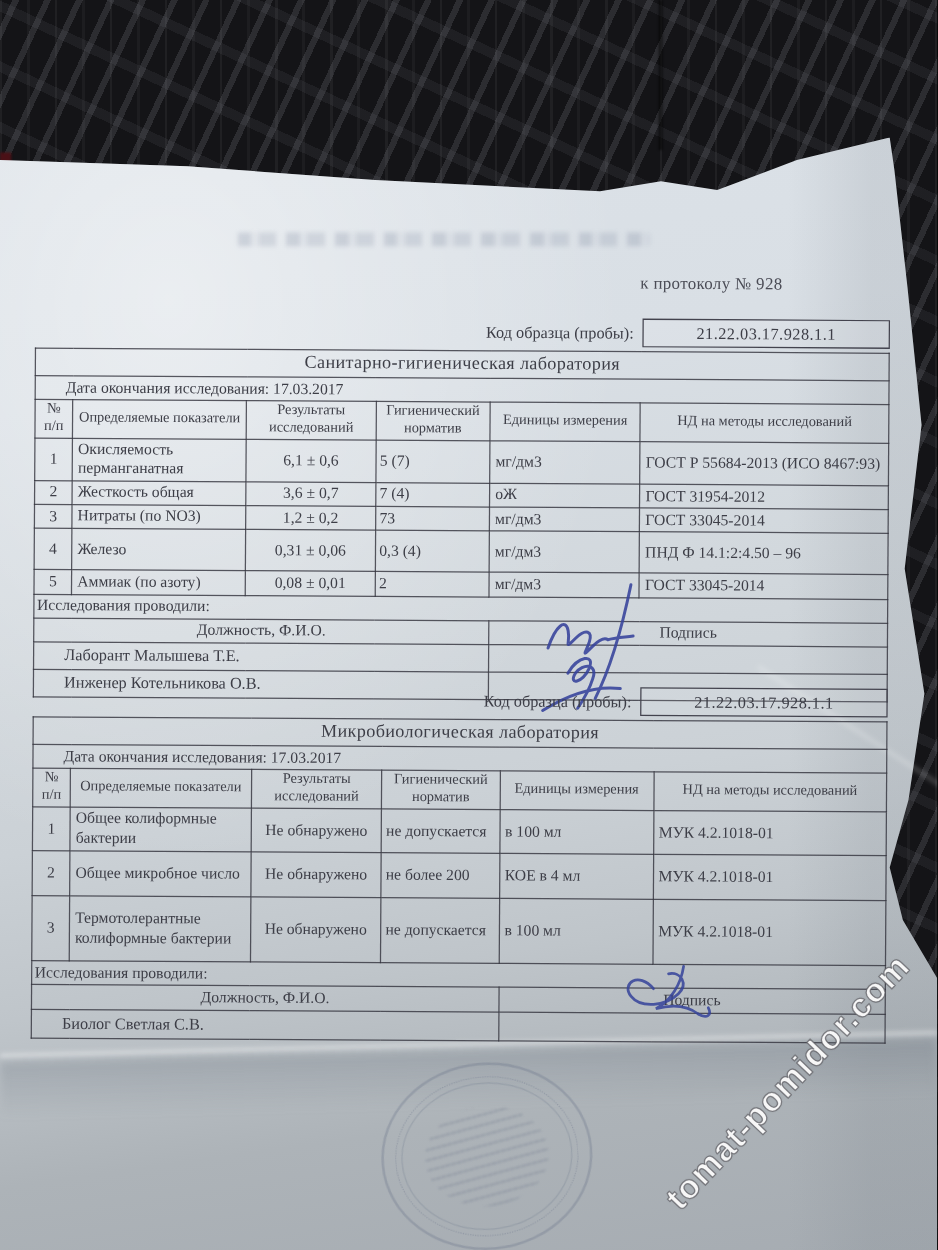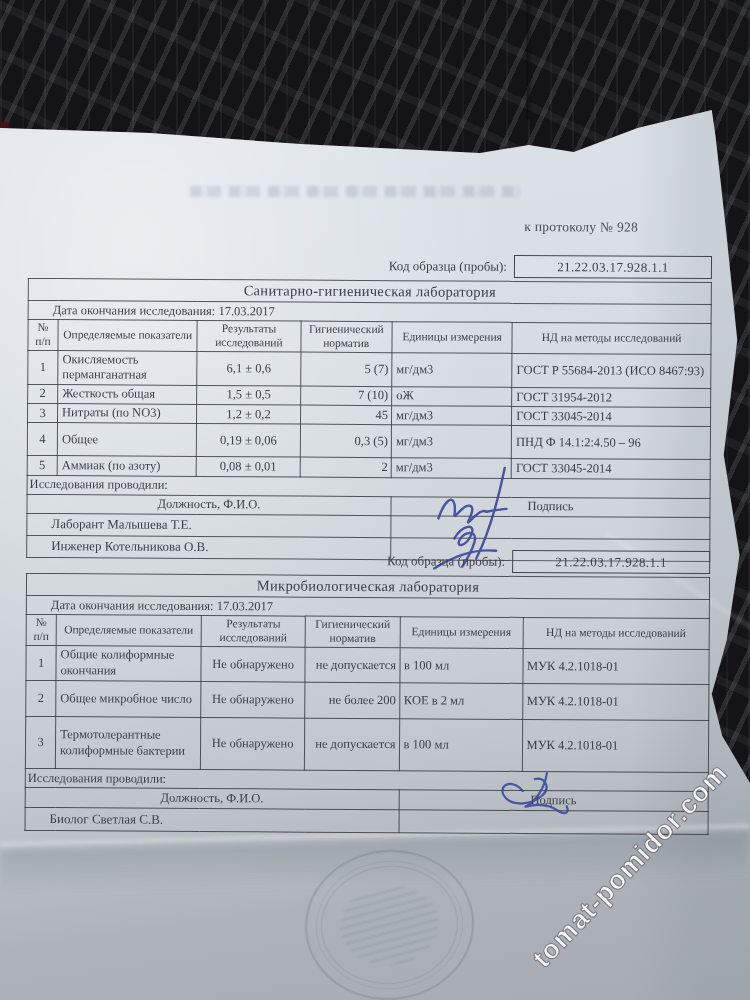--- a/index.html
+++ b/index.html
@@ -21,37 +21,37 @@
       radial-gradient(ellipse at 18% 24%, rgba(255,255,255,.45), rgba(255,255,255,0) 42%),
       linear-gradient(90deg, transparent 0 84%, rgba(118,126,134,.16) 93% 100%),
       linear-gradient(172deg,#dde3e9 0%,#d9dfe5 30%,#d2d8dd 48%,#cbd1d6 62%,#bfc5ca 74%,#adb3b8 86%,#a6acb2 100%);
   }
   .fold-hi{position:absolute;left:0;top:834px;width:750px;height:3px;background:rgba(255,255,255,.5);filter:blur(2px);transform:rotate(-1.4deg);}
   .fold-sh{position:absolute;left:0;top:840px;width:750px;height:46px;background:linear-gradient(rgba(88,98,110,.25),rgba(88,98,110,0));filter:blur(4px);transform:rotate(-1.4deg);}
   .fold-d{position:absolute;left:588px;top:595px;width:230px;height:2px;background:rgba(255,255,255,.35);filter:blur(2px);transform:rotate(33deg);}
   .bleed{position:absolute;left:190px;top:186px;width:330px;height:11px;border-radius:2px;filter:blur(1.6px);
     background:repeating-linear-gradient(90deg, rgba(98,110,138,.20) 0 11px, rgba(98,110,138,.05) 11px 17px, rgba(98,110,138,.16) 17px 31px, transparent 31px 39px);}
   .content{position:absolute;inset:0;transform:rotate(.35deg);transform-origin:40px 260px;color:#3d3e47;}
-  .protocol{position:absolute;left:524px;top:216px;font-size:13.5px;letter-spacing:.3px;color:#4b4c56;}
+  .protocol{position:absolute;left:512px;top:216px;font-size:13.5px;letter-spacing:.3px;color:#4b4c56;}
   .section{position:absolute;left:28px;width:684px;}
   .sec1{top:252px;}
   .sec2{top:547px;}
   .code-row{display:flex;justify-content:flex-end;align-items:center;gap:7px;margin-bottom:3px;}
   .code-label{font-size:13px;}
   .code-box{width:196px;height:21px;border:1.6px solid #43434e;display:flex;align-items:center;justify-content:center;font-size:13px;letter-spacing:.4px;background:rgba(255,255,255,.08);}
   table.doc{width:100%;border-collapse:collapse;table-layout:fixed;font-size:12.5px;color:#3d3e47;}
   table.doc td,table.doc th{border:1px solid rgba(52,52,62,.82);padding:1px 3px;vertical-align:middle;font-weight:normal;}
   table.doc{border:1.5px solid rgba(45,45,55,.9);}
   .lab-title{font-weight:bold;text-align:center;font-size:14.5px;letter-spacing:.3px;height:19px;}
   .date-row{font-size:12.5px;padding-left:24px !important;height:16px;}
   .colhead{text-align:center;font-size:11.5px;line-height:1.2;}
   .c-num{text-align:center;}
   .c-name{text-align:left;padding-left:4px !important;line-height:1.25;}
   .c-res{text-align:center;}
-  .c-norm{text-align:right;margin-top:36px;}
+  .c-norm{text-align:left;margin-top:36px;}
   .c-unit{text-align:left;padding-left:4px !important;}
   .c-nd{text-align:left;padding-left:4px !important;line-height:1.3;}
   .bold{font-weight:bold;margin-left:29px;}
   .provod{text-align:left;padding-left:2px !important;font-size:12.5px;height:16px;}
   .sighead{text-align:center;font-size:12.5px;}
   .staff{text-align:left;padding-left:24px !important;font-size:13px;}
   .sig-svg{position:absolute;pointer-events:none;}
   .stamp{position:absolute;left:305px;top:850px;width:165px;height:146px;border-radius:50%;
     border:2px solid rgba(93,103,128,.28);transform:rotate(-5deg);filter:blur(.5px);}
   .stamp .ring2{position:absolute;inset:9px;border-radius:50%;border:1.5px dotted rgba(93,103,128,.32);}
@@ -113,38 +113,38 @@
           <td class="c-num">1</td>
           <td class="c-name">Окисляемость перманганатная</td>
           <td class="c-res bold">6,1 ± 0,6</td>
           <td class="c-norm">5 (7)</td>
           <td class="c-unit">мг/дм3</td>
           <td class="c-nd">ГОСТ Р 55684-2013 (ИСО 8467:93)</td>
         </tr>
         <tr style="height:17px">
           <td class="c-num">2</td>
           <td class="c-name">Жесткость общая</td>
-          <td class="c-res">1,5 ± 0,5</td>
-          <td class="c-norm">7 (10)</td>
+          <td class="c-res">3,6 ± 0,7</td>
+          <td class="c-norm">7 (4)</td>
           <td class="c-unit">оЖ</td>
           <td class="c-nd">ГОСТ 31954-2012</td>
         </tr>
         <tr style="height:17px">
           <td class="c-num">3</td>
           <td class="c-name">Нитраты (по NO3)</td>
           <td class="c-res">1,2 ± 0,2</td>
-          <td class="c-norm">45</td>
+          <td class="c-norm">73</td>
           <td class="c-unit">мг/дм3</td>
           <td class="c-nd">ГОСТ 33045-2014</td>
         </tr>
         <tr style="height:33px">
           <td class="c-num">4</td>
-          <td class="c-name">Общее</td>
-          <td class="c-res">0,19 ± 0,06</td>
-          <td class="c-norm">0,3 (5)</td>
+          <td class="c-name">Железо</td>
+          <td class="c-res">0,31 ± 0,06</td>
+          <td class="c-norm">0,3 (4)</td>
           <td class="c-unit">мг/дм3</td>
           <td class="c-nd" style="line-height:1.25">ПНД Ф 14.1:2:4.50 – 96</td>
         </tr>
         <tr style="height:19px">
           <td class="c-num">5</td>
           <td class="c-name">Аммиак (по азоту)</td>
           <td class="c-res">0,08 ± 0,01</td>
           <td class="c-norm">2</td>
           <td class="c-unit">мг/дм3</td>
           <td class="c-nd">ГОСТ 33045-2014</td>
@@ -202,32 +202,32 @@
         <tr style="height:31px">
           <th class="colhead">№ п/п</th>
           <th class="colhead">Определяемые показатели</th>
           <th class="colhead">Результаты исследований</th>
           <th class="colhead">Гигиенический норматив</th>
           <th class="colhead">Единицы измерения</th>
           <th class="colhead">НД на методы исследований</th>
         </tr>
         <tr style="height:35px">
           <td class="c-num">1</td>
-          <td class="c-name">Общие колиформные окончания</td>
+          <td class="c-name">Общее колиформные бактерии</td>
           <td class="c-res">Не обнаружено</td>
           <td class="c-norm">не допускается</td>
           <td class="c-unit">в 100 мл</td>
           <td class="c-nd">МУК 4.2.1018-01</td>
         </tr>
         <tr style="height:36px">
           <td class="c-num">2</td>
           <td class="c-name">Общее микробное число</td>
           <td class="c-res">Не обнаружено</td>
           <td class="c-norm">не более 200</td>
-          <td class="c-unit">КОЕ в 2 мл</td>
+          <td class="c-unit">КОЕ в 4 мл</td>
           <td class="c-nd">МУК 4.2.1018-01</td>
         </tr>
         <tr style="height:52px">
           <td class="c-num">3</td>
           <td class="c-name">Термотолерантные колиформные бактерии</td>
           <td class="c-res">Не обнаружено</td>
           <td class="c-norm">не допускается</td>
           <td class="c-unit">в 100 мл</td>
           <td class="c-nd">МУК 4.2.1018-01</td>
         </tr>

